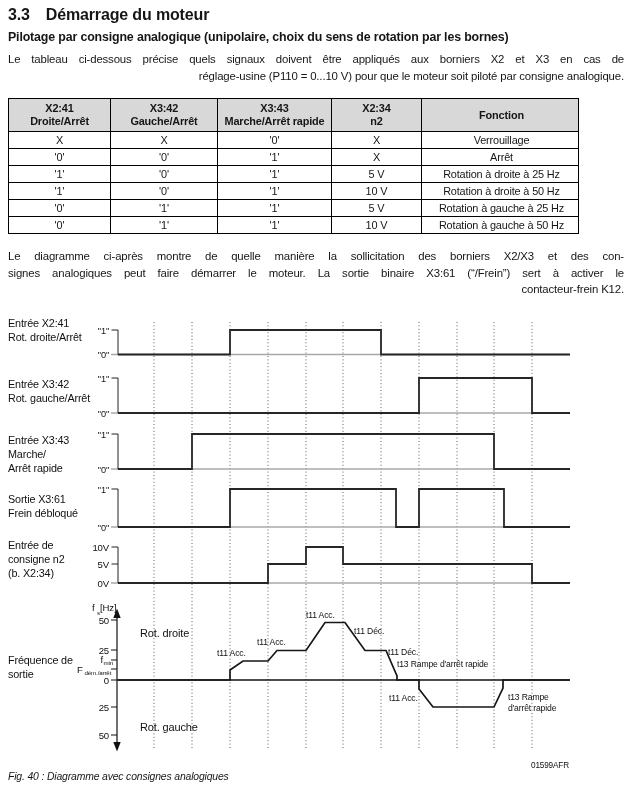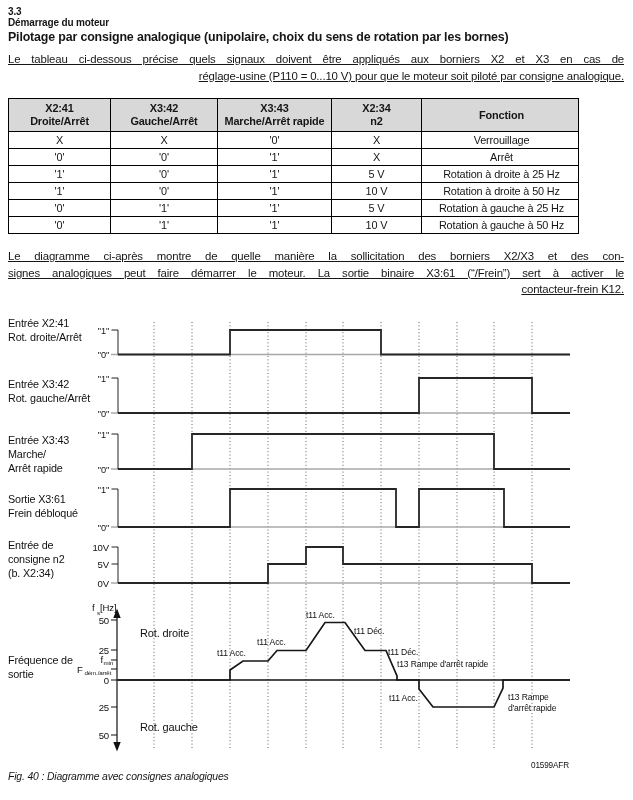--- a/index.html
+++ b/index.html
@@ -1,24 +1,24 @@
 <!DOCTYPE html>
 <html><head>
 <meta charset="utf-8">
 <style>
   html,body{margin:0;padding:0;background:#fff;}
   .page{
     position:relative;width:633px;height:800px;background:#ffffff;
     font-family:"Liberation Sans",sans-serif;color:#161616;overflow:hidden;
     letter-spacing:-0.15px;
   }
-  .h1{position:absolute;left:8px;top:6px;font-size:10px;font-weight:bold;display:flex;flex-direction:column;}
+  .h1{position:absolute;left:8px;top:6px;font-size:16px;font-weight:bold;display:flex;}
   .h1 .num{margin-right:16px;}
   .h2{position:absolute;left:8px;top:30px;font-size:12.4px;font-weight:bold;width:620px;}
-  .para{position:absolute;left:8px;font-size:11.4px;line-height:16.5px;width:616px;text-decoration:underline;}
+  .para{position:absolute;left:8px;font-size:11.4px;line-height:16.5px;width:616px;}
   .p1{top:51px;}
   .p2{top:248px;}
   .jl{display:block;text-align:justify;text-align-last:justify;}
   .nl{display:block;text-align:right;}
   table.sig{
     position:absolute;left:8px;top:98px;width:570px;border-collapse:collapse;
     font-size:10.9px;table-layout:fixed;border-radius:26px;
   }
   table.sig{border:1.6px solid #000;}
   table.sig td{border:1px solid #000;text-align:center;padding:0 2px;height:16px;}

